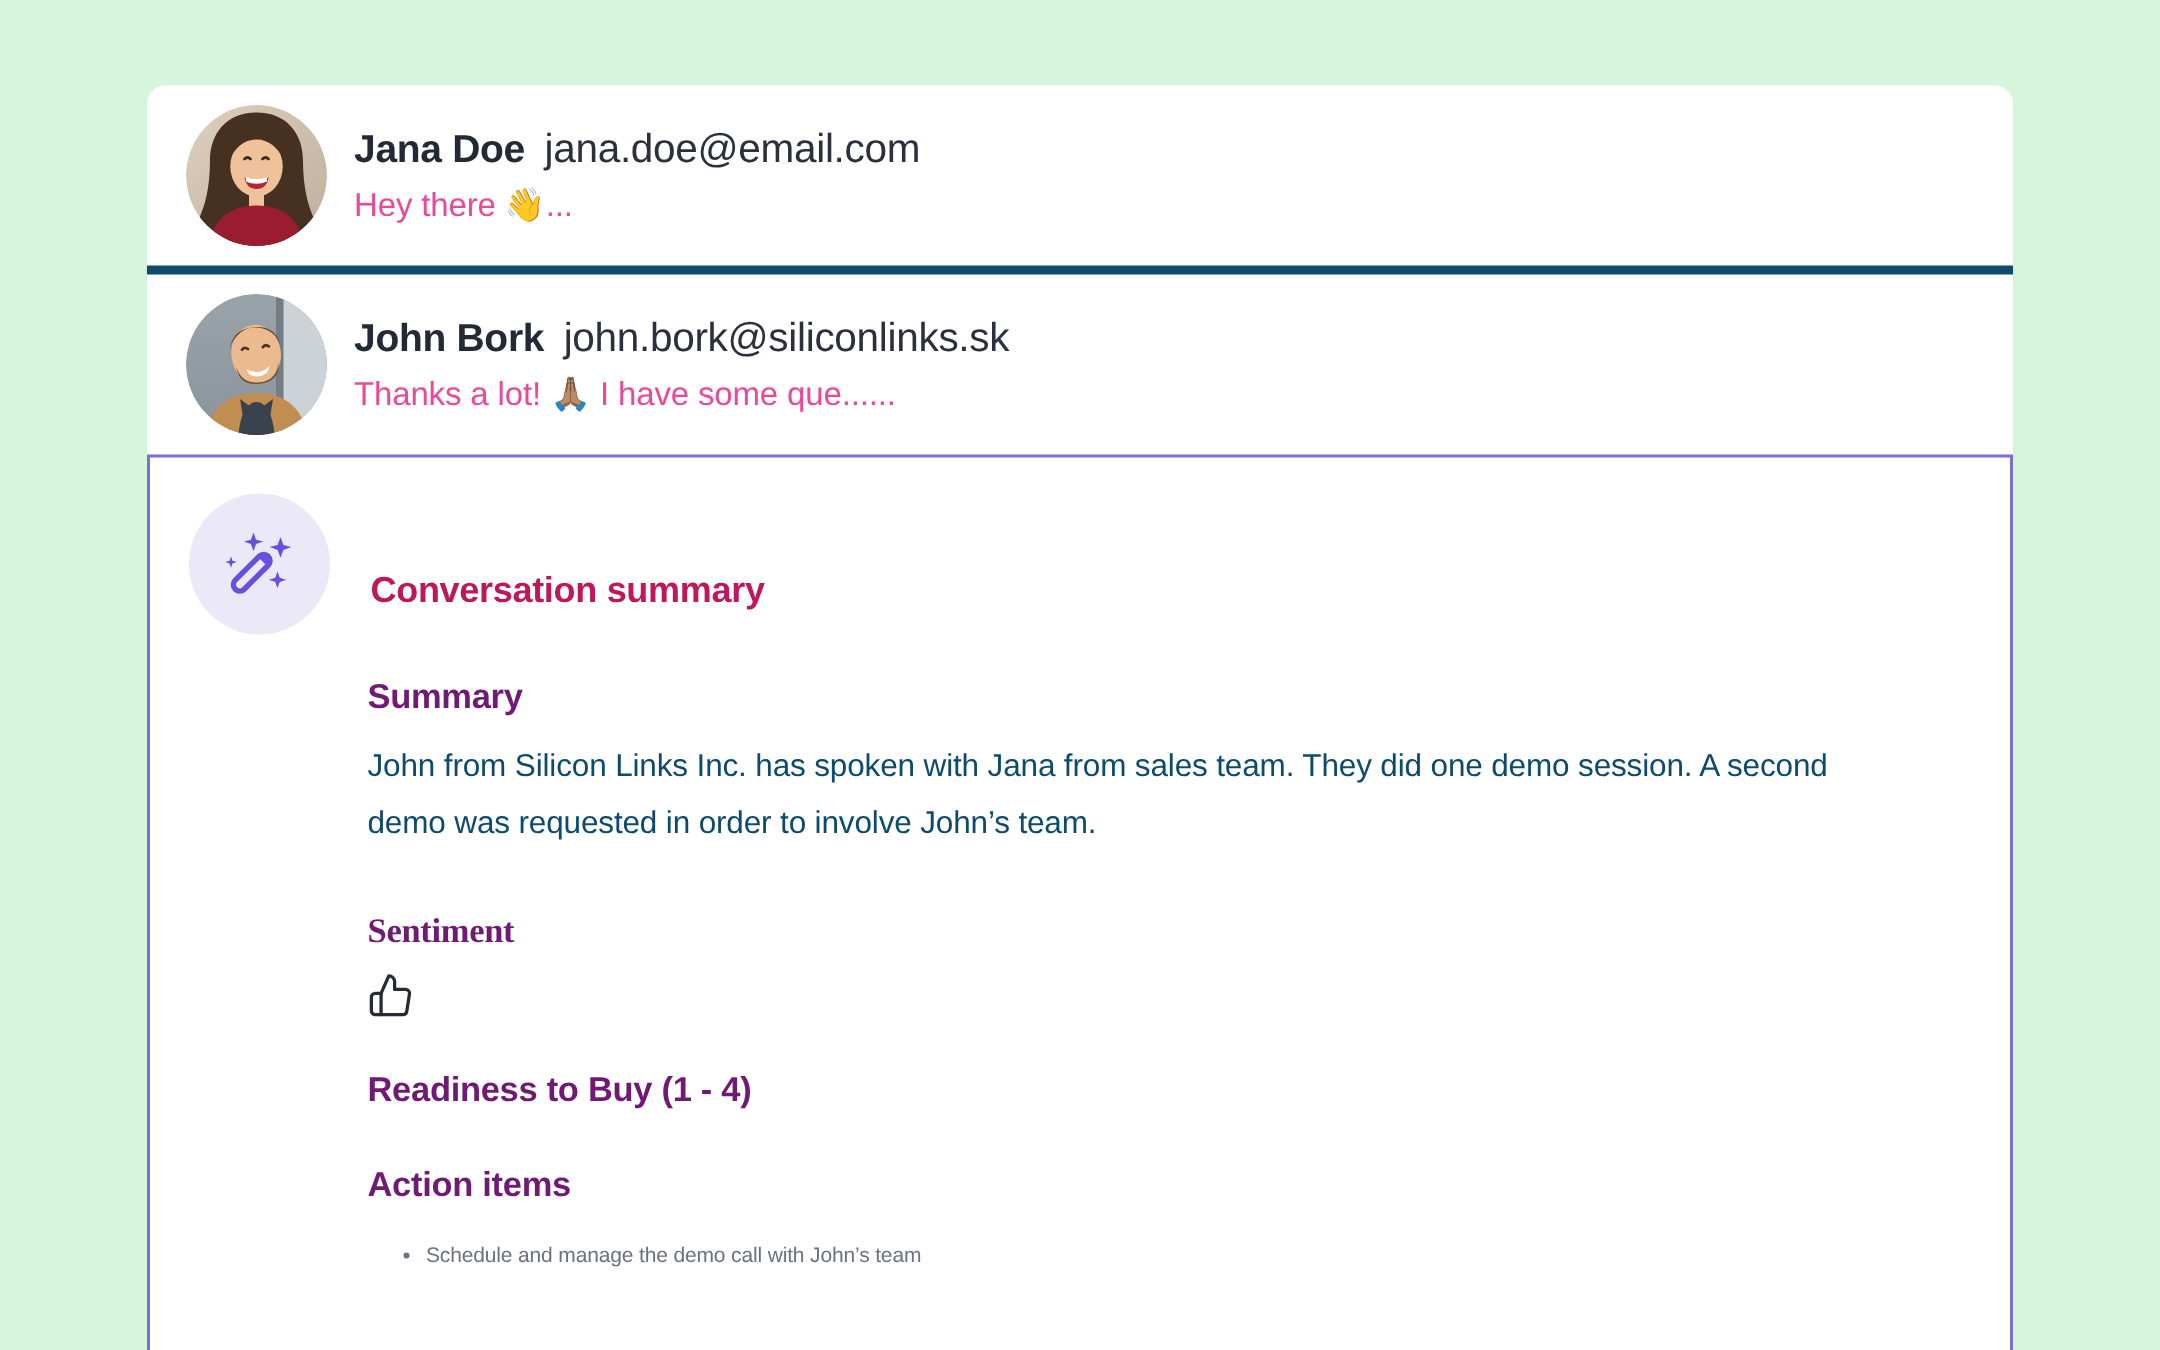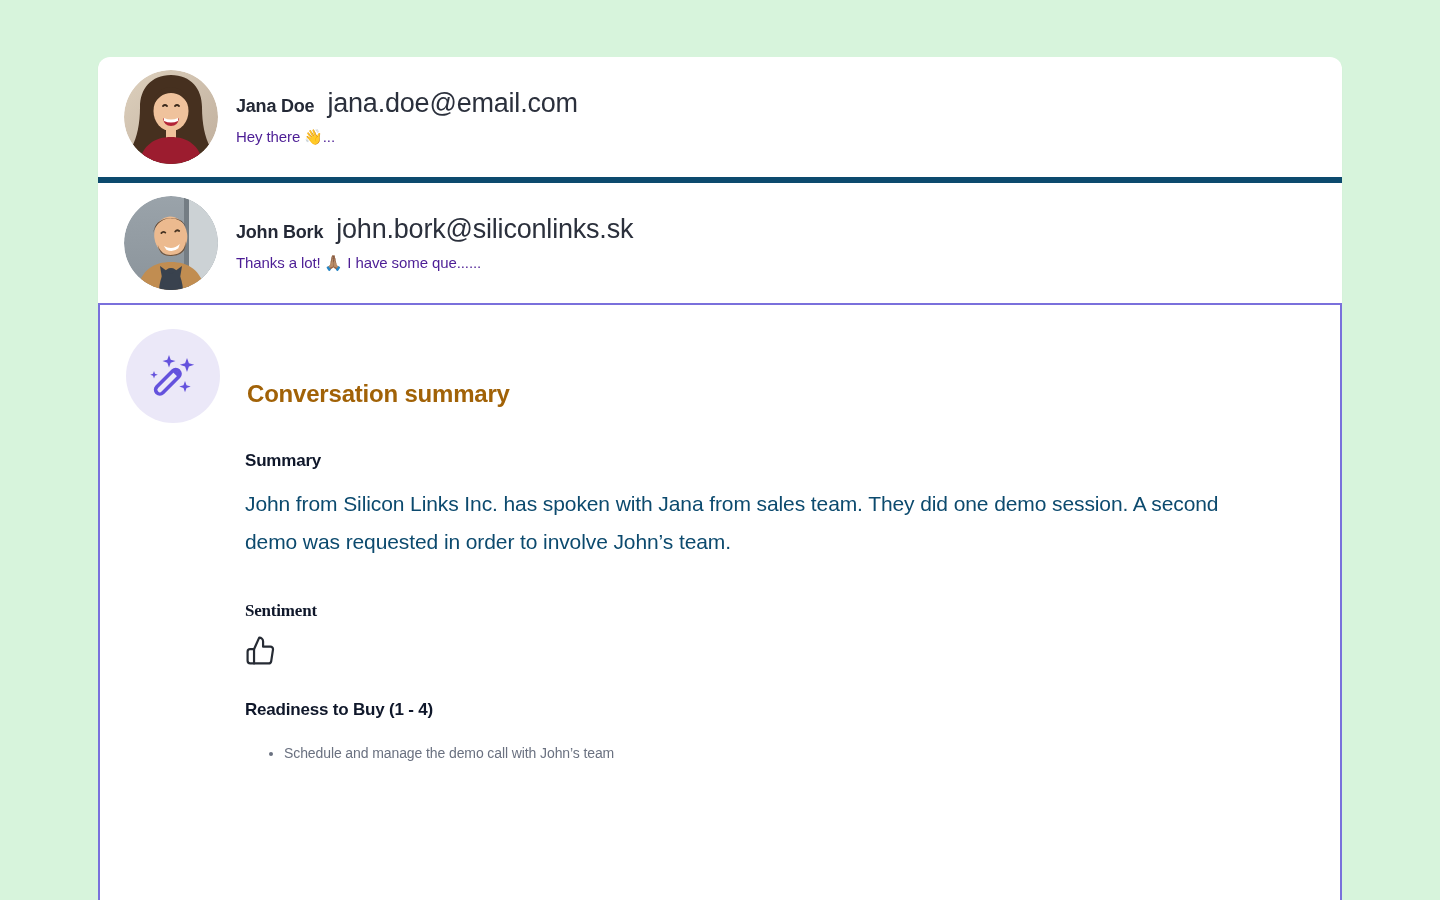--- a/index.html
+++ b/index.html
@@ -33,29 +33,29 @@
   .avatar {
     width: 94px; height: 94px;
     border-radius: 50%;
     overflow: hidden;
     flex: 0 0 94px;
   }
   .avatar svg { display: block; width: 94px; height: 94px; }
   .email-meta { display: flex; flex-direction: column; gap: 9px; }
   .sender-line { display: flex; align-items: baseline; gap: 13px; }
   .sender-name {
-    font-size: 18px; font-weight: 700;
+    font-size: 26px; font-weight: 700;
     color: #242936; letter-spacing: -0.2px;
   }
   .sender-email {
     font-size: 27px; font-weight: 400;
     color: #2b303c; letter-spacing: -0.2px;
   }
   .preview {
-    font-size: 15px; color: #4c1d95; letter-spacing: -0.1px;
+    font-size: 22px; color: #ec4899; letter-spacing: -0.1px;
   }
   
   .summary-panel {
     background: #ffffff;
     border: 2px solid #7a70dc;
     min-height: 650px;
     padding: 24px 26px 40px 26px;
   }
   .panel-header {
     display: flex;
@@ -64,28 +64,28 @@
   }
   .icon-circle {
     width: 94px; height: 94px;
     border-radius: 50%;
     background: #ebe8f8;
     display: flex; align-items: center; justify-content: center;
     flex: 0 0 94px;
   }
   .panel-title {
     font-size: 24px; font-weight: 700;
-    color: #a16207; letter-spacing: -0.2px;
+    color: #be185d; letter-spacing: -0.2px;
     cursor: pointer;
     margin-top: 36px;
   }
   .panel-body { margin-left: 119px; margin-top: 28px; }
   .section-heading {
-    font-size: 17px; font-weight: 700;
-    color: #0f172a; letter-spacing: -0.2px;
+    font-size: 23px; font-weight: 700;
+    color: #701a75; letter-spacing: -0.2px;
   }
   .section-body {
     font-size: 21px; color: #0c4a6e;
     line-height: 38px; letter-spacing: -0.1px;
     max-width: 1000px;
     margin-top: 14px;
   }
   .mt-sent   { margin-top: 40px; font-family: Liberation Serif, serif; }
   .mt-ready  { margin-top: 34px; }
   .mt-action { margin-top: 36px; }
@@ -213,20 +213,21 @@
       <div class="section-heading mt-sent">Sentiment</div>
       <div class="thumb-wrap">
         <svg width="31" height="31" viewBox="0 0 24 24" fill="none" stroke="#262b34" stroke-width="1.7" stroke-linecap="round" stroke-linejoin="round" aria-hidden="true">
           <path d="M14 9V5a3 3 0 0 0-3-3l-4 9v11h11.28a2 2 0 0 0 2-1.7l1.38-9a2 2 0 0 0-2-2.3z"></path>
           <path d="M7 22H4a2 2 0 0 1-2-2v-7a2 2 0 0 1 2-2h3"></path>
         </svg>
       </div>
 
       <div class="section-heading mt-ready">Readiness to Buy (1 - 4)</div>
 
+      <div class="section-heading mt-action">Action items</div>
       <ul class="action-list">
         <li>Schedule and manage the demo call with John’s team</li>
       </ul>
 
     </div>
   </div>
 
 </div>
 
 </body></html>

